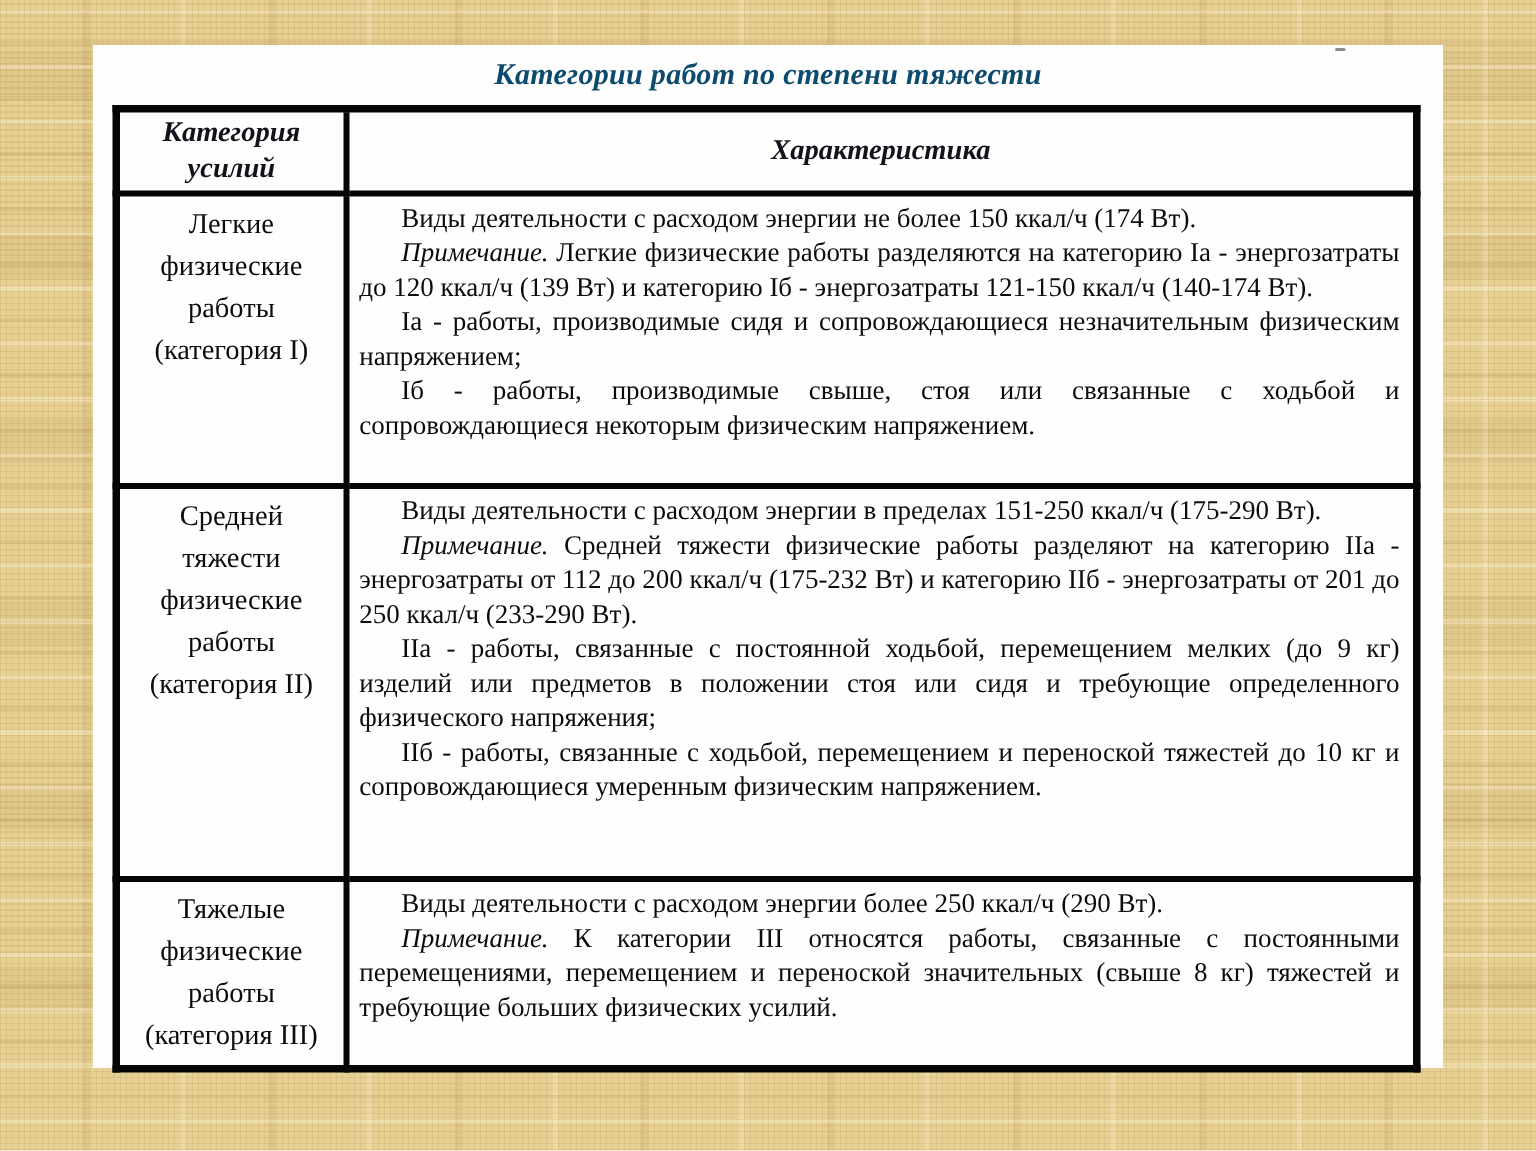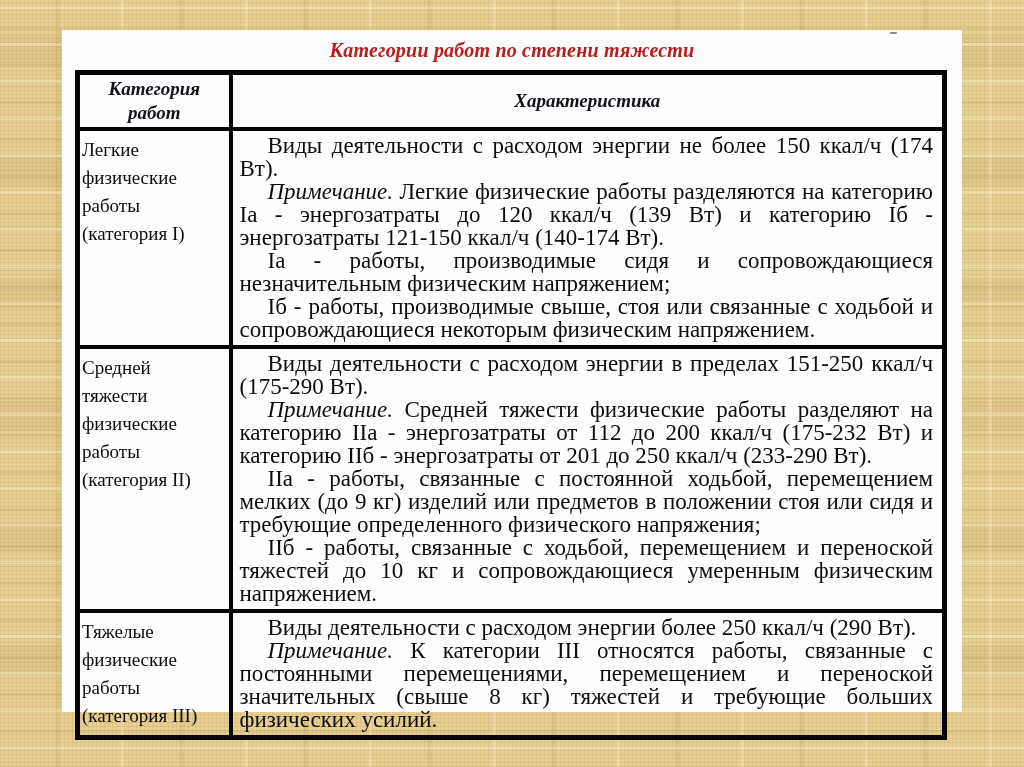--- a/index.html
+++ b/index.html
@@ -39,21 +39,21 @@
     border-radius: 1px;
   }
 
   .title {
     margin-top: 9px;
     text-align: center;
     font-size: 20px;
     font-weight: bold;
     font-style: italic;
     letter-spacing: 0.2px;
-    color: #b91c1c;
+    color: #0c4a6e;
   }
 
   table.cats {
     position: absolute;
     left: 13px;
     top: 40px;
     width: 872px;
     border-collapse: collapse;
     border: 5px solid #050505;
     table-layout: fixed;
@@ -71,31 +71,31 @@
     text-align: center;
     vertical-align: middle;
     height: 50px;
     line-height: 24px;
     padding: 2px 4px;
     color: #12121a;
   }
 
   td.cat {
     vertical-align: top;
-    text-align: left;
+    text-align: center;
     font-size: 19px;
     line-height: 28px;
     padding: 5px 2px;
     white-space: pre-line;
   }
 
   td.char {
     vertical-align: top;
     padding: 3px 9px 4px 7px;
-    font-size: 23px;
+    font-size: 18px;
     line-height: 23px;
   }
 
   .para {
     text-indent: 28px;
     text-align: justify;
   }
   .note { font-style: italic; }
 
   tr.r1 td { height: 195px; }
@@ -109,21 +109,21 @@
   <div class="panel">
     <div class="title">Категории работ по степени тяжести</div>
 
     <table class="cats">
       <colgroup>
           <col class="c1">
           <col>
         </colgroup>
       <thead>
         <tr>
-          <th class="hdr">Категория работ</th>
+          <th class="hdr">Категория усилий</th>
           <th class="hdr">Характеристика</th>
         </tr>
       </thead>
       <tbody>
         <tr class="r1">
           <td class="cat">Легкие
 физические
 работы
 (категория I)</td>
           <td class="char">

